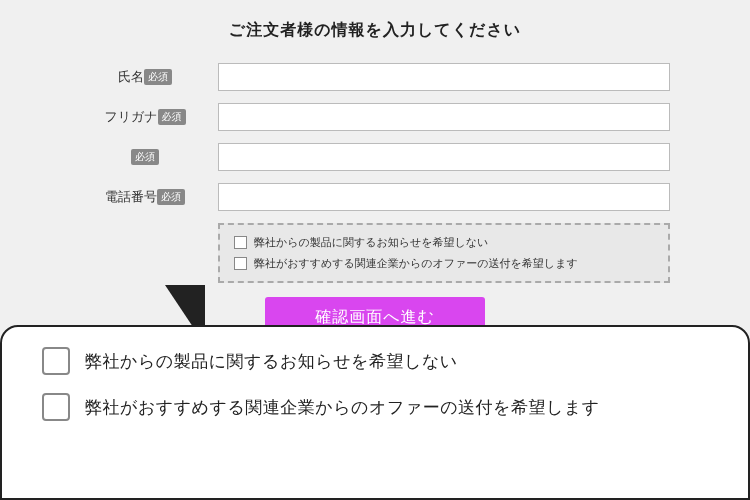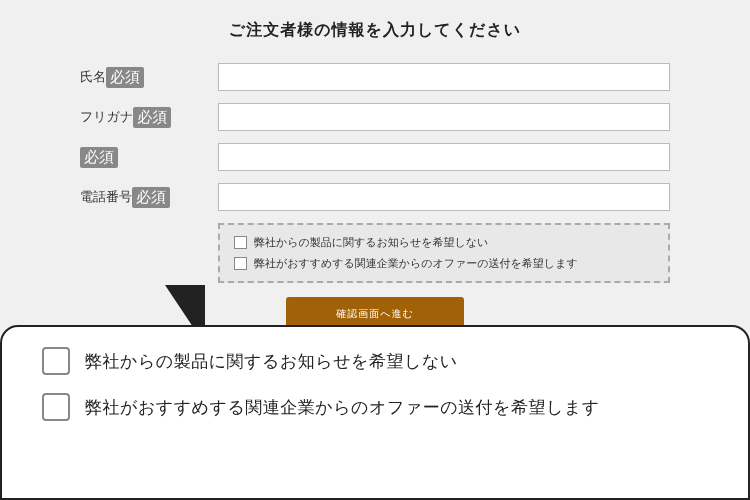--- a/index.html
+++ b/index.html
@@ -45,28 +45,28 @@
     }
 
     .form-label {
       width: 130px;
       text-align: right;
       font-size: 13px;
       color: #333;
       margin-right: 8px;
       display: flex;
       align-items: center;
-      justify-content: flex-start;
+      justify-content: center;
       font-family: Liberation Mono, monospace;
     }
 
     .required-badge {
       background: #888;
       color: #fff;
-      font-size: 15px;
+      font-size: 10px;
       padding: 1px 4px;
       border-radius: 2px;
       white-space: nowrap;
     }
 
     .form-input {
       flex: 1;
       height: 28px;
       border: 1px solid #bbb;
       background: #fff;
@@ -108,25 +108,25 @@
       color: #333;
     }
 
     .submit-area {
       display: flex;
       justify-content: center;
       margin-top: 14px;
     }
 
     .submit-button {
-      background: #a16207;
+      background: #d946ef;
       color: #fff;
       border: none;
       padding: 10px 50px;
-      font-size: 10px;
+      font-size: 16px;
       cursor: pointer;
       border-radius: 3px;
       letter-spacing: 1px;
     }
 
     
     .arrow-container {
       position: absolute;
       left: 165px;
       top: 285px;

